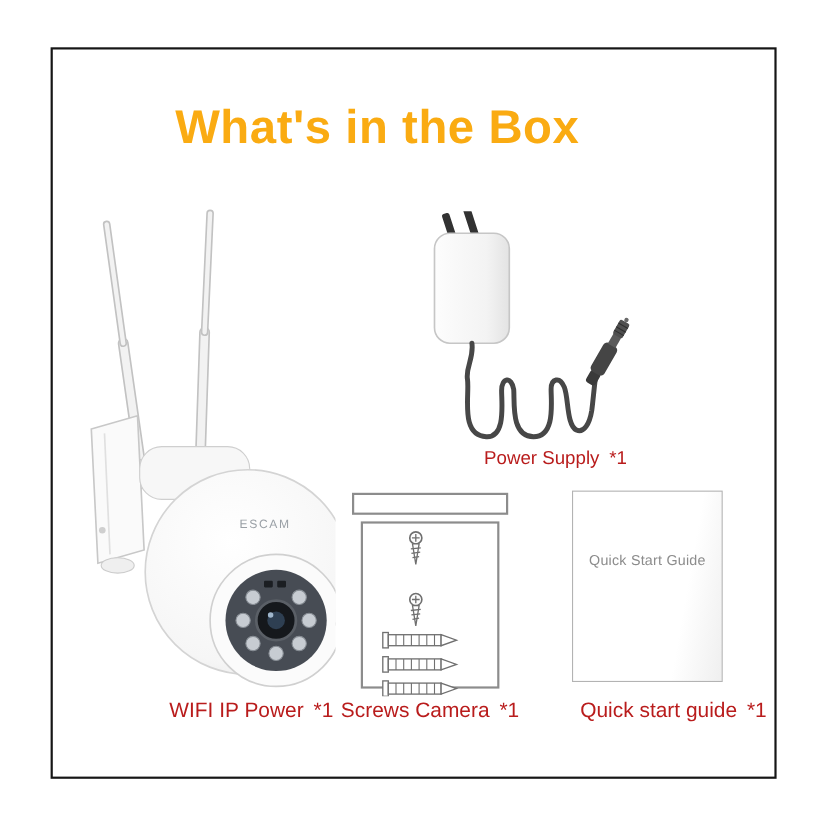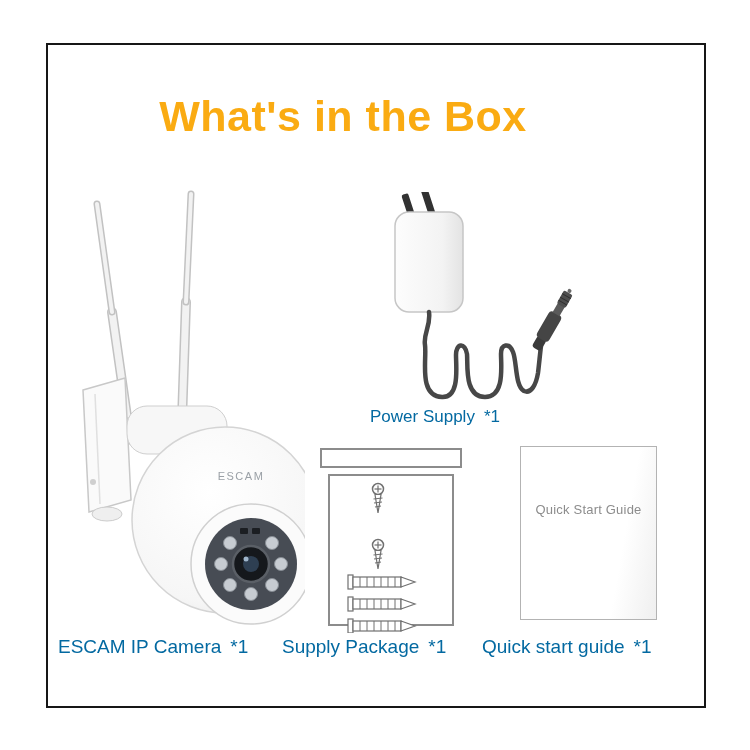--- a/index.html
+++ b/index.html
@@ -6,21 +6,21 @@
   html,body{width:750px;height:750px}
   body{background:#ffffff;font-family:"Liberation Sans",sans-serif;position:relative;overflow:hidden}
   .frame{position:absolute;left:46px;top:43px;width:660px;height:665px;border:2px solid #161616;pointer-events:none}
   .title{position:absolute;left:0;top:92px;width:686px;text-align:center;font-size:43px;font-weight:bold;color:#FAAB12;letter-spacing:.5px}
   .fig{position:absolute}
   .fig-camera{left:55px;top:182px;width:250px;height:460px}
   .fig-power{left:368px;top:192px;width:210px;height:235px}
   .fig-screws{left:318px;top:443px;width:150px;height:190px}
   .guide-card{position:absolute;left:520px;top:446px;width:137px;height:174px;border:1px solid #b3b3b3;background:linear-gradient(100deg,#ffffff 72%,#efefef)}
   .guide-card .cover{margin-top:55px;text-align:center;font-size:13px;color:#8c8c8c;letter-spacing:.2px}
-  .caption{position:absolute;font-size:19px;color:#0369a1;text-align:left;white-space:nowrap}
+  .caption{position:absolute;font-size:19px;color:#b91c1c;text-align:right;white-space:nowrap}
   .cap-power{left:370px;top:407px;width:200px;font-size:17px}
   .cap-camera{left:58px;top:636px;width:245px}
   .cap-screws{left:282px;top:636px;width:190px}
   .cap-guide{left:482px;top:636px;width:215px}
   .qty{margin-left:9px}
 </style>
 </head>
 <body>
 
 <div class="frame"></div>
@@ -175,22 +175,22 @@
 
 <div class="guide-card">
   <div class="cover">Quick Start Guide</div>
 </div>
 
 <div class="caption cap-power">
   <span>Power Supply</span><span class="qty">*1</span>
 </div>
 
 <div class="caption cap-camera">
-  <span>ESCAM IP Camera</span><span class="qty">*1</span>
+  <span>WIFI IP Power</span><span class="qty">*1</span>
 </div>
 
 <div class="caption cap-screws">
-  <span>Supply Package</span><span class="qty">*1</span>
+  <span>Screws Camera</span><span class="qty">*1</span>
 </div>
 
 <div class="caption cap-guide">
   <span>Quick start guide</span><span class="qty">*1</span>
 </div>
 
 </body></html>

